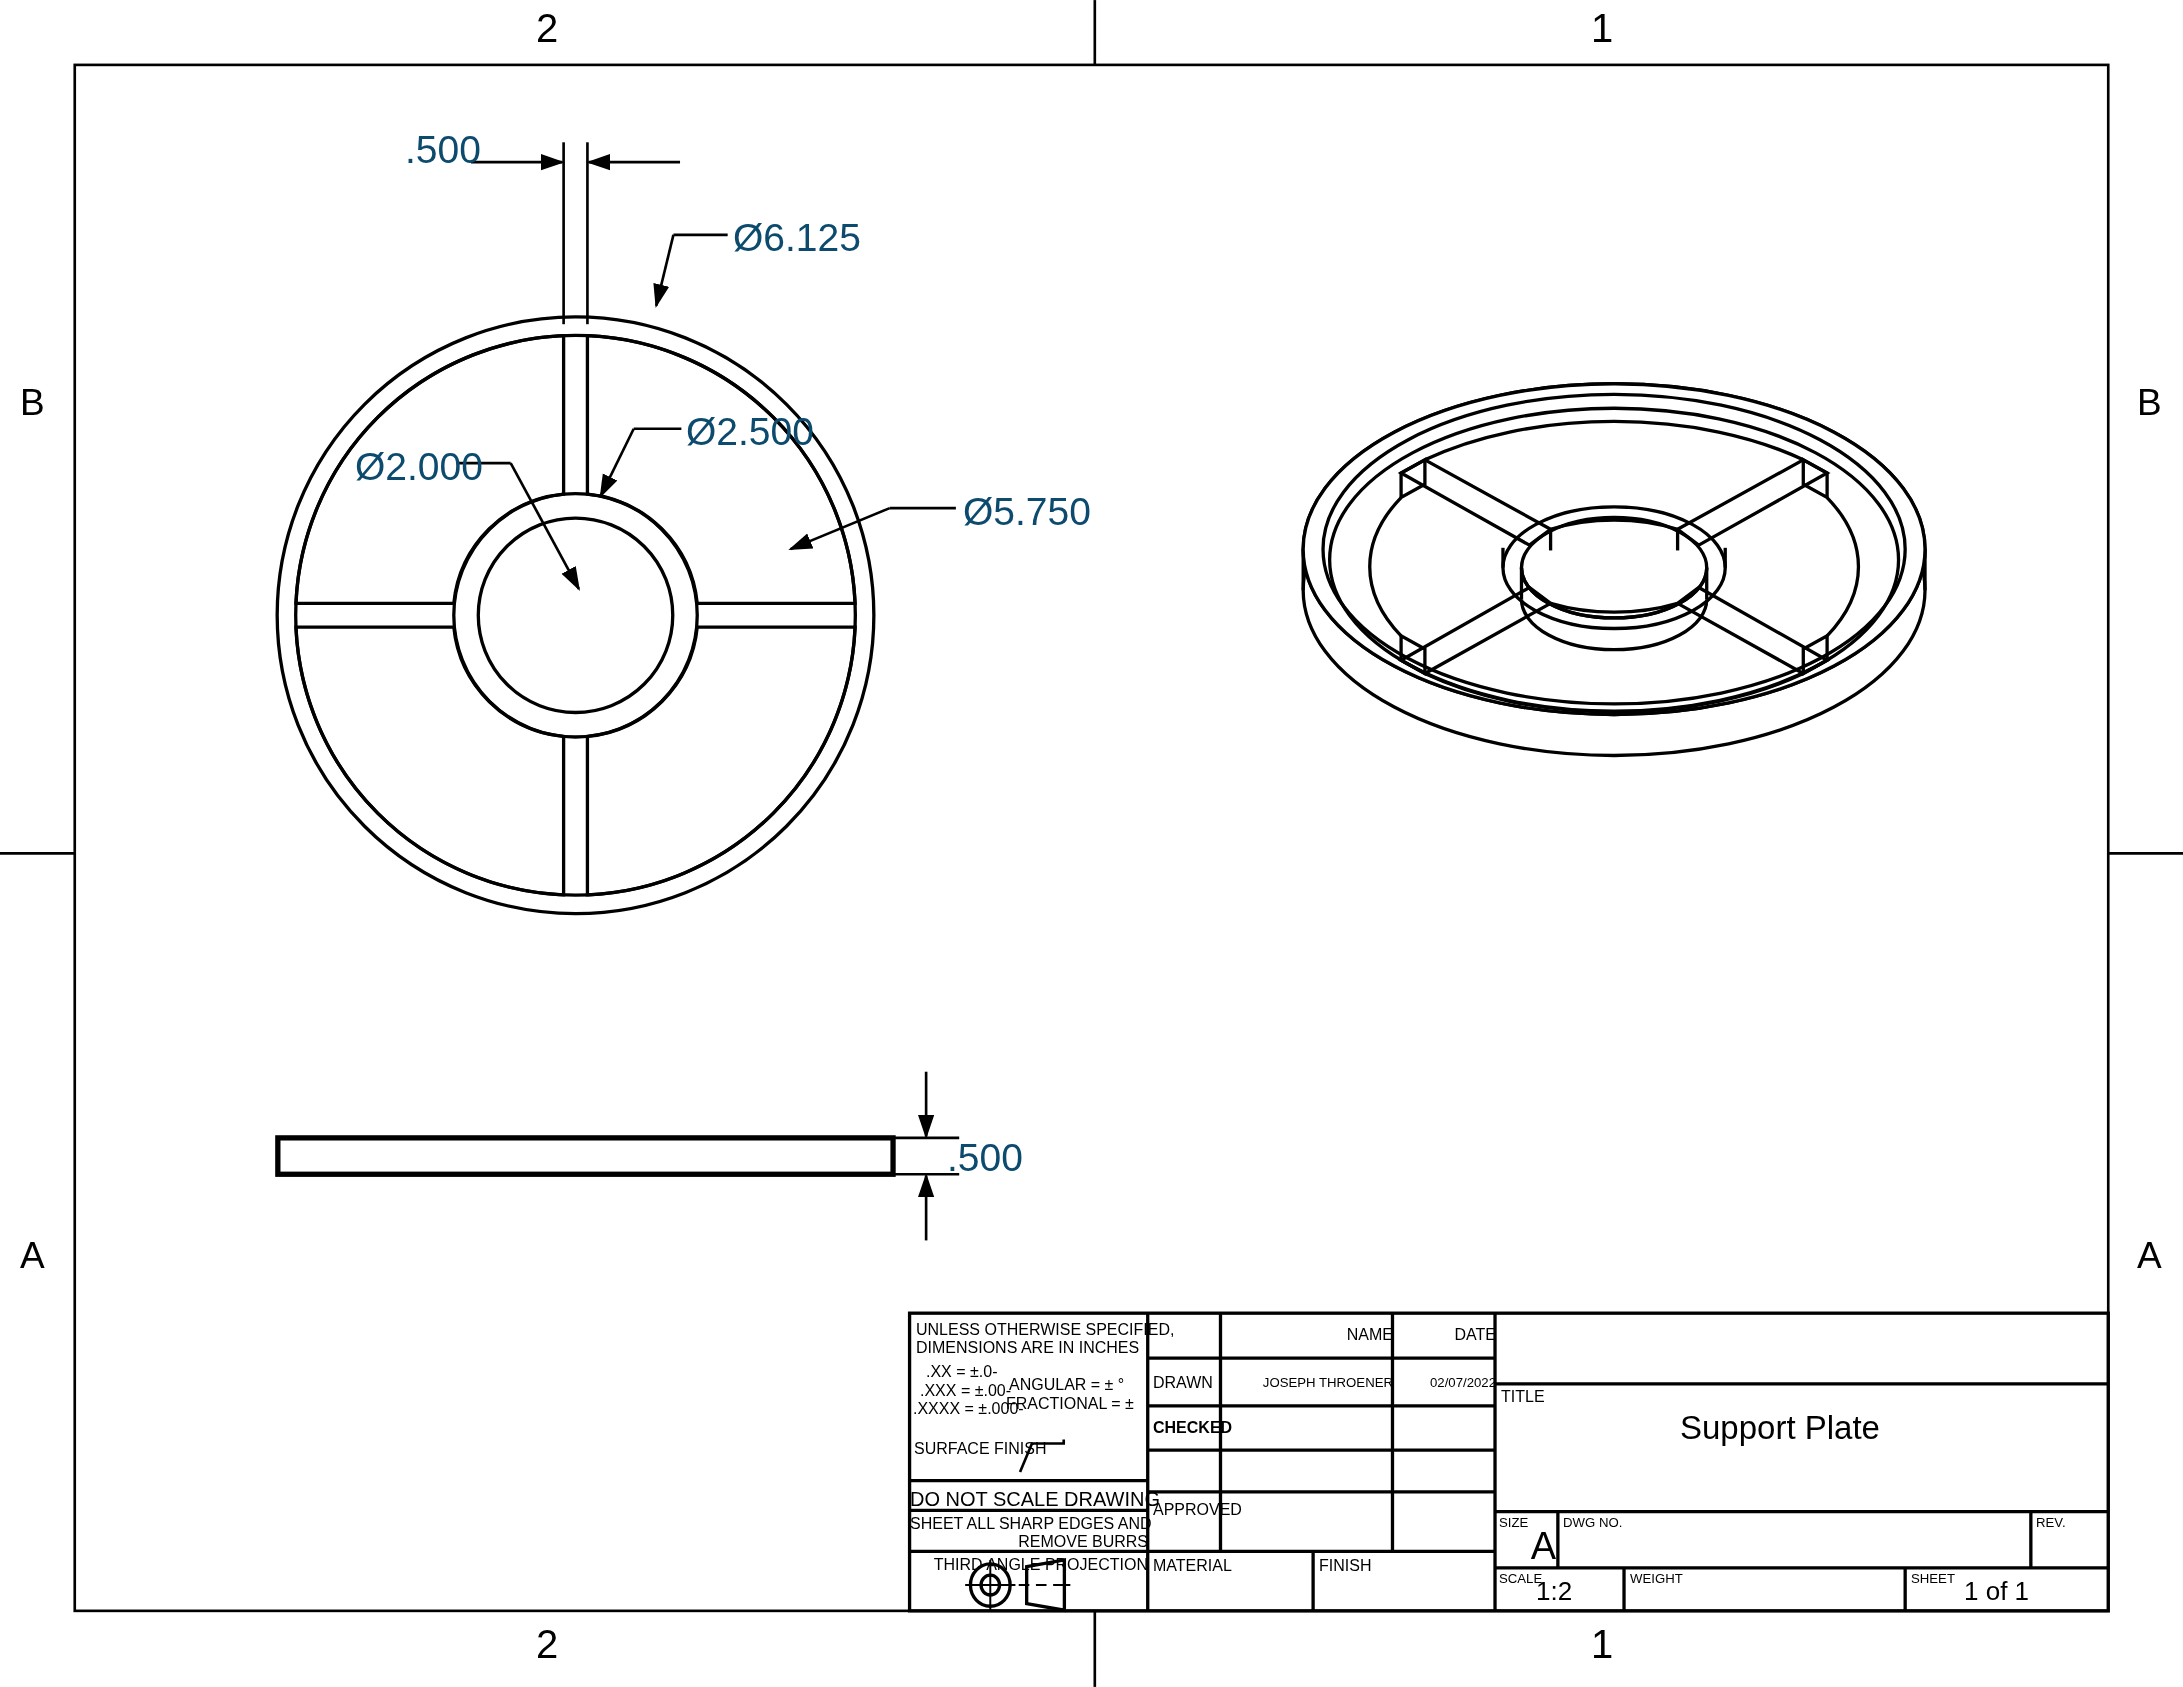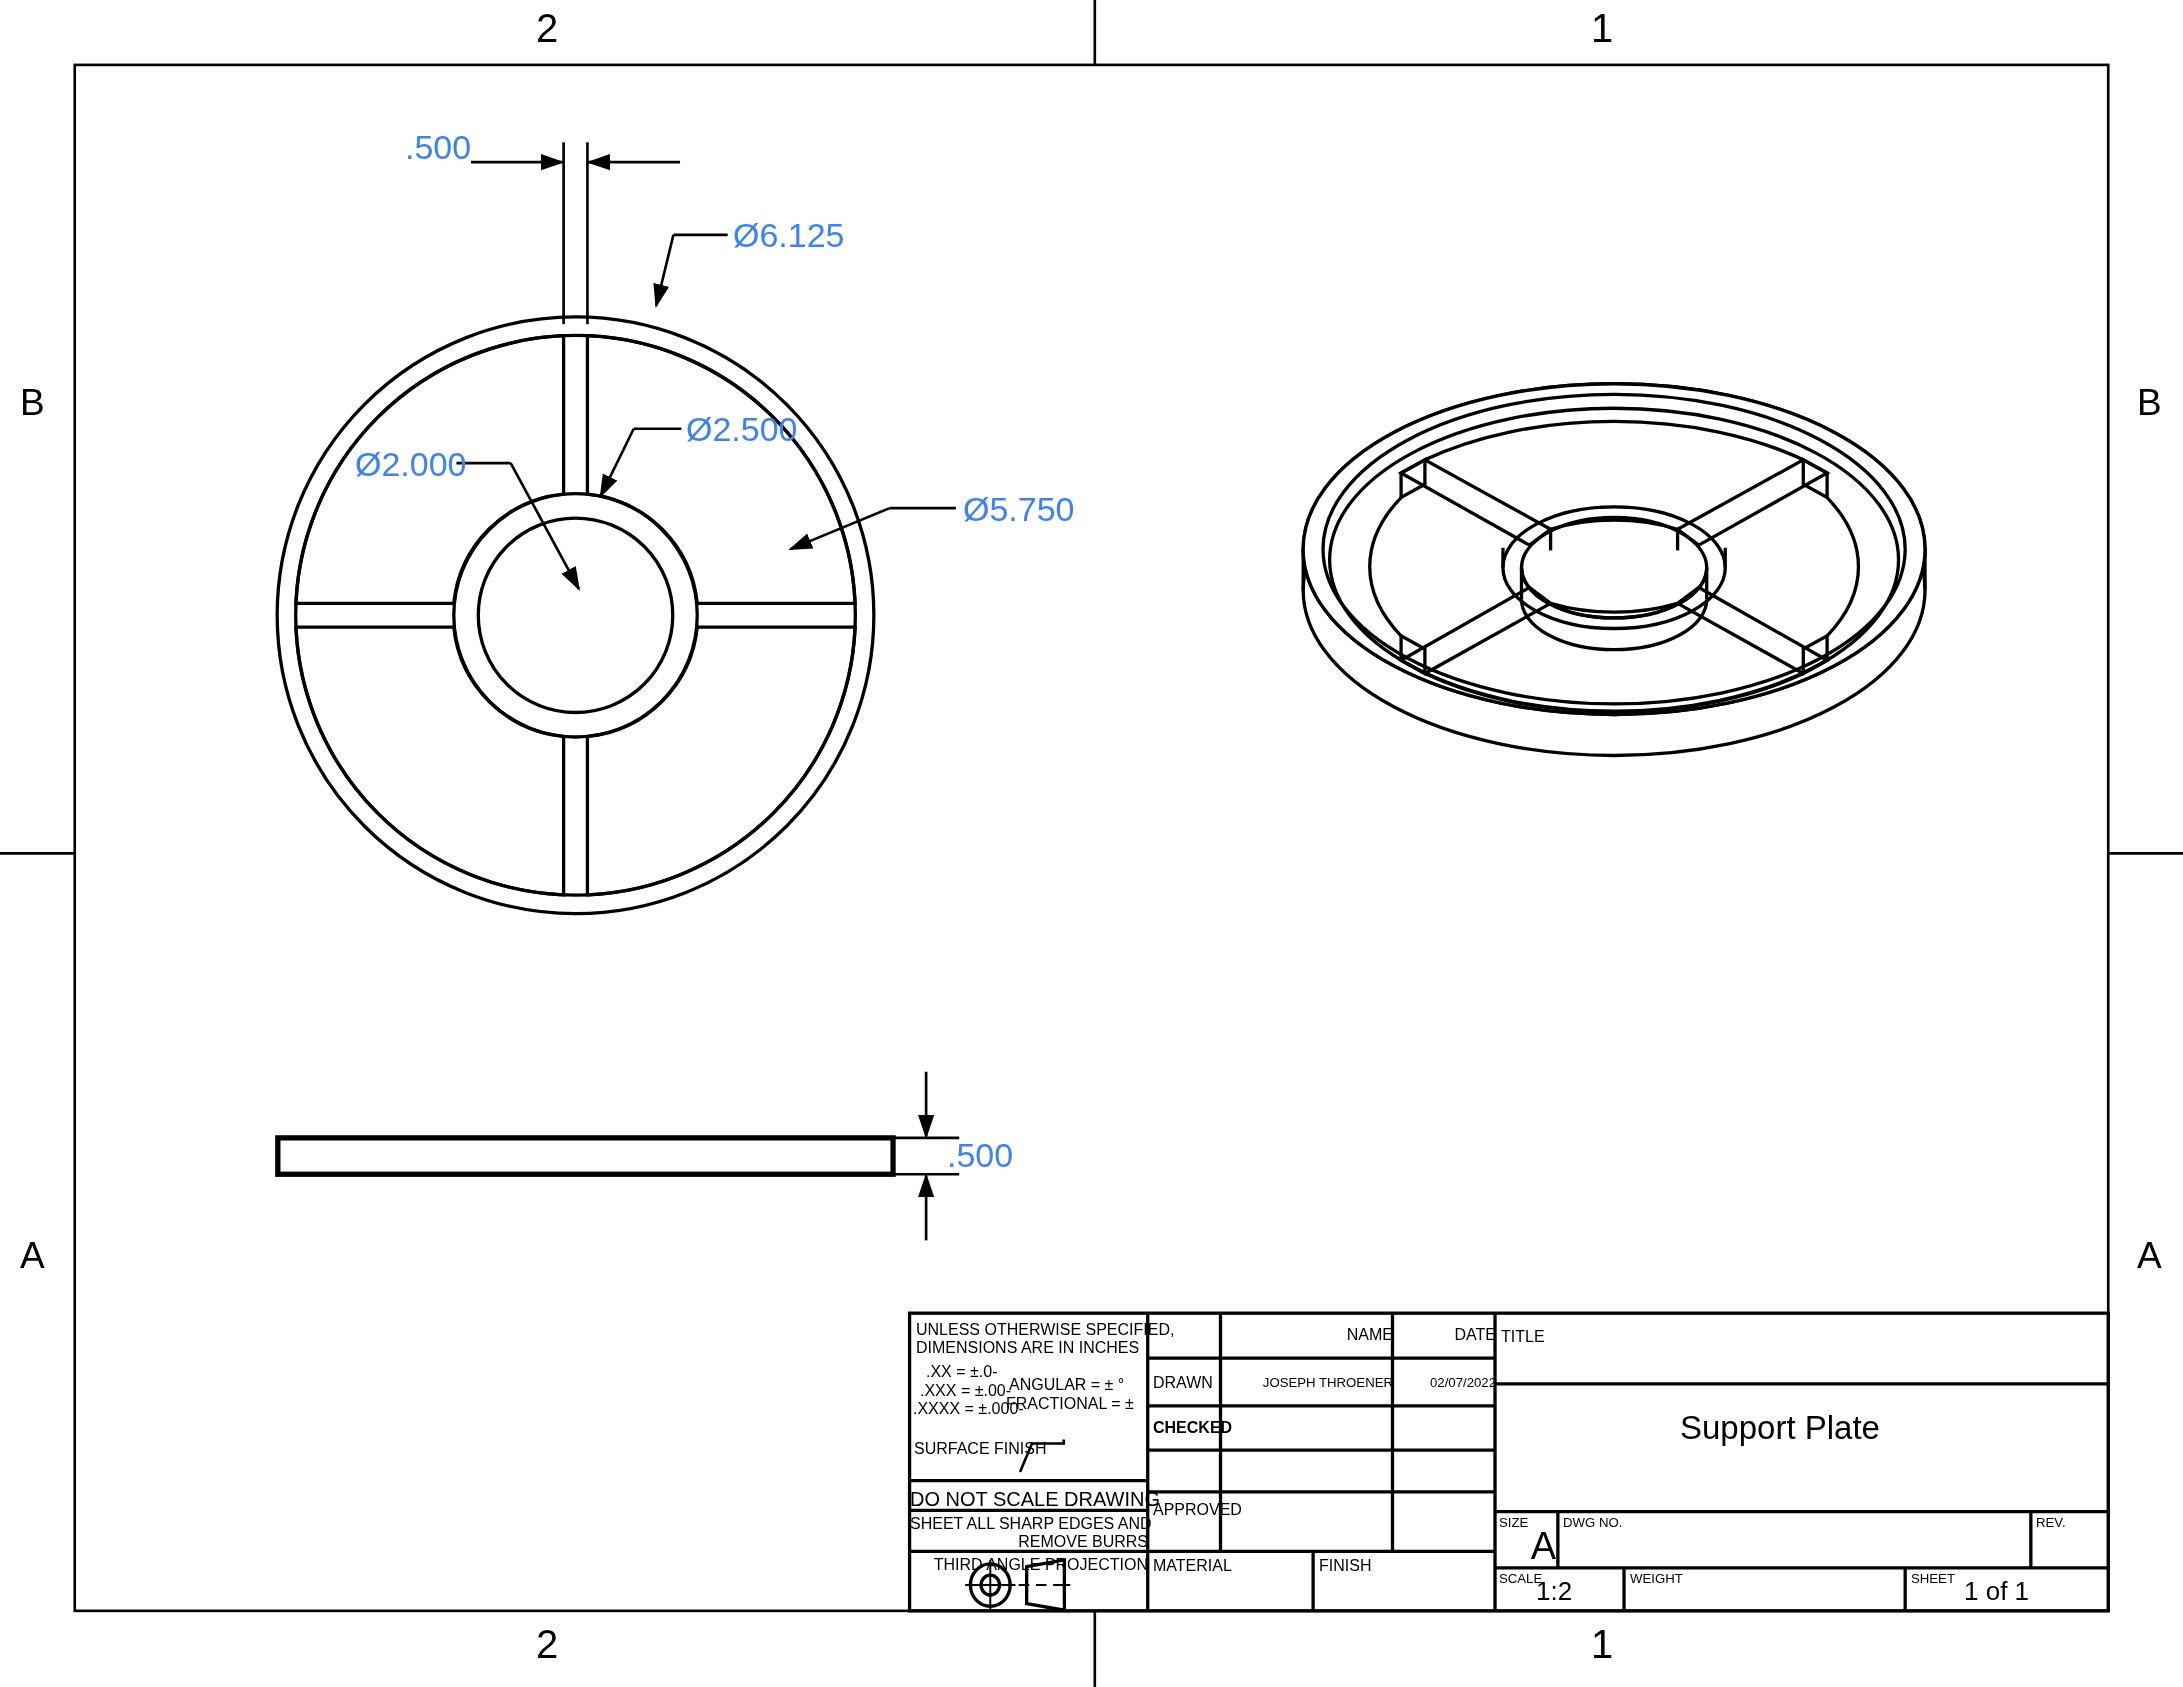--- a/index.html
+++ b/index.html
@@ -7,21 +7,21 @@
     width:2183px;height:1687px;position:relative;overflow:hidden;
     font-family:"Liberation Sans", sans-serif;color:#000;
   }
   .sheet{position:absolute;left:0;top:0;width:2183px;height:1687px;}
   
   .zone{position:absolute;font-size:37px;line-height:1;color:#000;}
   .zone.num{font-size:40px;}
   
   svg.layer{position:absolute;left:0;top:0;width:2183px;height:1687px;overflow:visible;}
   
-  .dimtxt{position:absolute;font-size:34px;line-height:1;white-space:nowrap;color:#3b82f6;}
+  .dimtxt{position:absolute;font-size:39px;line-height:1;white-space:nowrap;color:#0c4a6e;}
   
   .tbtxt{position:absolute;line-height:1.05;white-space:nowrap;color:#000;}
   .tb-sm{font-size:13.2px;}
   .tb-md{font-size:16px;}
   .tb-lg{font-size:20px;}
   .tb-xl{font-size:26px;}
   .tb-hero{font-size:33px;}
   .tb-sizeA{font-size:38px;}
   .tb-ctr{text-align:right;}
 </style>
@@ -259,21 +259,21 @@
   <div class="tbtxt tb-sm tb-ctr" style="left:1221px;top:1421px;width:172px;"></div>
   <div class="tbtxt tb-sm tb-ctr" style="left:1393px;top:1421px;width:103px;"></div>
 
   <div class="tbtxt tb-md" style="left:1153px;top:1462px;margin-top:40px;">APPROVED</div>
   <div class="tbtxt tb-sm tb-ctr" style="left:1221px;top:1463px;width:172px;"></div>
   <div class="tbtxt tb-sm tb-ctr" style="left:1393px;top:1463px;width:103px;"></div>
 
   <div class="tbtxt tb-md" style="left:1153px;top:1558px;">MATERIAL</div>
   <div class="tbtxt tb-md" style="left:1319px;top:1558px;">FINISH</div>
 
-  <div class="tbtxt tb-md" style="left:1501px;top:1329px;text-align:center;">TITLE</div>
+  <div class="tbtxt tb-md" style="left:1501px;top:1389px;text-align:center;">TITLE</div>
   <div class="tbtxt tb-hero" style="left:1680px;top:1411px;">Support Plate</div>
 
   <div class="tbtxt tb-sm" style="left:1499px;top:1516px;">SIZE</div>
   <div class="tbtxt tb-sizeA tb-ctr" style="left:1499px;top:1527px;width:57px;">A</div>
 
   <div class="tbtxt tb-sm" style="left:1563px;top:1516px;">DWG NO.</div>
   <div class="tbtxt tb-md" style="left:1647px;top:1535px;"></div>
 
   <div class="tbtxt tb-sm" style="left:2036px;top:1516px;">REV.</div>
   <div class="tbtxt tb-md tb-ctr" style="left:2031px;top:1535px;width:77px;"></div>

